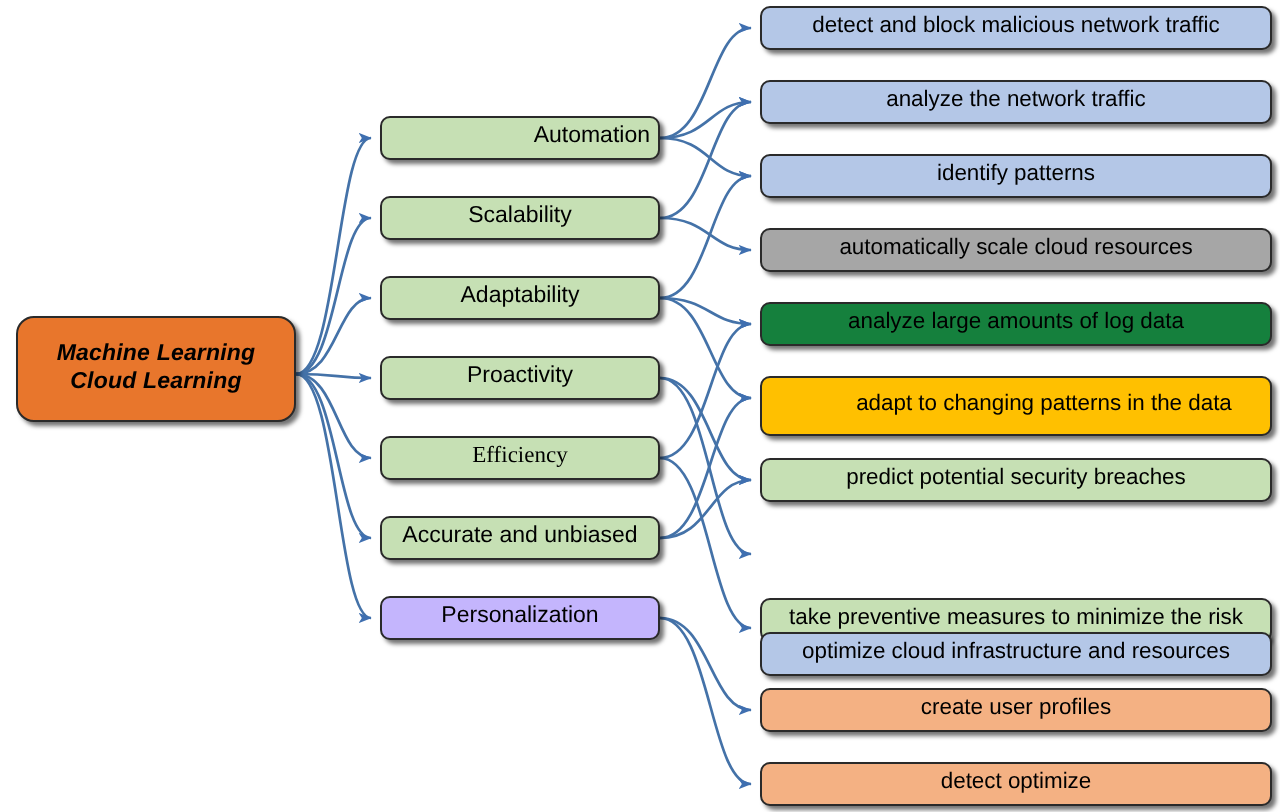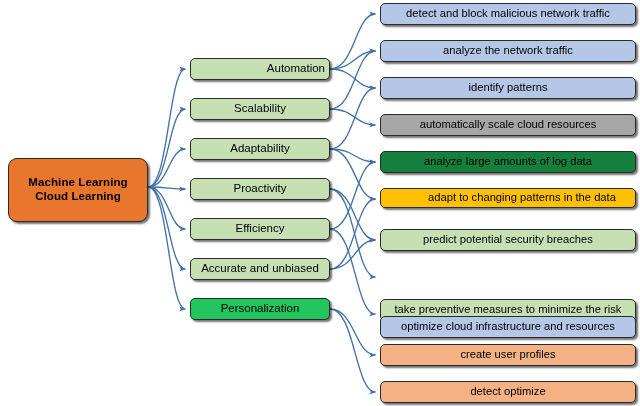--- a/index.html
+++ b/index.html
@@ -83,61 +83,61 @@
         <path d="M330,189 C355.025,189 355.025,277 375.5,277" marker-end="url(#arrowhead)"></path>
         <path d="M330,229 C355.025,229 355.025,162 375.5,162" marker-end="url(#arrowhead)"></path>
         <path d="M330,229 C355.025,229 355.025,314 375.5,314" marker-end="url(#arrowhead)"></path>
         <path d="M330,269 C355.025,269 355.025,199 375.5,199" marker-end="url(#arrowhead)"></path>
         <path d="M330,269 C355.025,269 355.025,240 375.5,240" marker-end="url(#arrowhead)"></path>
         <path d="M330,309 C355.025,309 355.025,355 375.5,355" marker-end="url(#arrowhead)"></path>
         <path d="M330,309 C355.025,309 355.025,392 375.5,392" marker-end="url(#arrowhead)"></path>
       </g>
   </svg>
   <div id="nodes">
-      <div class="node root" style="left: 8px; top: 158px; width: 140px; height: 64px; background: rgb(232, 118, 44);">
+      <div class="node root" style="left: 8px; top: 158px; width: 140px; height: 53px; background: rgb(232, 118, 44); font-style: italic;">
         <span class="root-line">Machine Learning</span>
         <span class="root-line">Cloud Learning</span>
       </div>
       <div class="node branch" style="left: 190px; top: 58px; width: 140px; height: 22px; background: rgb(198, 224, 180); justify-content: flex-end;">
         <span>Automation</span>
       </div>
       <div class="node branch" style="left: 190px; top: 98px; width: 140px; height: 22px; background: rgb(198, 224, 180);">
         <span>Scalability</span>
       </div>
       <div class="node branch" style="left: 190px; top: 138px; width: 140px; height: 22px; background: rgb(198, 224, 180);">
         <span>Adaptability</span>
       </div>
       <div class="node branch" style="left: 190px; top: 178px; width: 140px; height: 22px; background: rgb(198, 224, 180);">
         <span>Proactivity</span>
       </div>
-      <div class="node branch" style="left: 190px; top: 218px; width: 140px; height: 22px; background: rgb(198, 224, 180);">
+      <div class="node branch" style="left: 190px; top: 218px; width: 140px; height: 22px; background: rgb(198, 224, 180); font-family: Liberation Serif, serif;">
         <span>Efficiency</span>
       </div>
       <div class="node branch" style="left: 190px; top: 258px; width: 140px; height: 22px; background: rgb(198, 224, 180);">
         <span>Accurate and unbiased</span>
       </div>
-      <div class="node branch" style="left: 190px; top: 298px; width: 140px; height: 22px; background: #22c55e;">
+      <div class="node branch" style="left: 190px; top: 298px; width: 140px; height: 22px; background: #c4b5fd;">
         <span>Personalization</span>
       </div>
       <div class="node leaf" style="left: 380px; top: 3px; width: 256px; height: 22px; background: rgb(180, 199, 231);">
         <span>detect and block malicious network traffic</span>
       </div>
       <div class="node leaf" style="left: 380px; top: 40px; width: 256px; height: 22px; background: rgb(180, 199, 231);">
         <span>analyze the network traffic</span>
       </div>
       <div class="node leaf" style="left: 380px; top: 77px; width: 256px; height: 22px; background: rgb(180, 199, 231);">
         <span>identify patterns</span>
       </div>
       <div class="node leaf" style="left: 380px; top: 114px; width: 256px; height: 22px; background: rgb(166, 166, 166);">
         <span>automatically scale cloud resources</span>
       </div>
       <div class="node leaf" style="left: 380px; top: 151px; width: 256px; height: 22px; background: #15803d; justify-content: center;">
         <span>analyze large amounts of log data</span>
       </div>
-      <div class="node leaf" style="left: 380px; top: 188px; width: 256px; height: 20px; background: rgb(255, 192, 0); padding-left: 32px;">
+      <div class="node leaf" style="left: 380px; top: 188px; width: 256px; height: 30px; background: rgb(255, 192, 0); padding-left: 32px;">
         <span>adapt to changing patterns in the data</span>
       </div>
       <div class="node leaf" style="left: 380px; top: 229px; width: 256px; height: 22px; background: rgb(198, 224, 180);">
         <span>predict potential security breaches</span>
       </div>
       <div class="node leaf" style="left: 380px; top: 266px; width: 256px; height: 22px; background: rgb(198, 224, 180); margin-top: 33px;">
         <span>take preventive measures to minimize the risk</span>
       </div>
       <div class="node leaf" style="left: 380px; top: 316px; width: 256px; height: 22px; background: rgb(180, 199, 231);">
         <span>optimize cloud infrastructure and resources</span>

